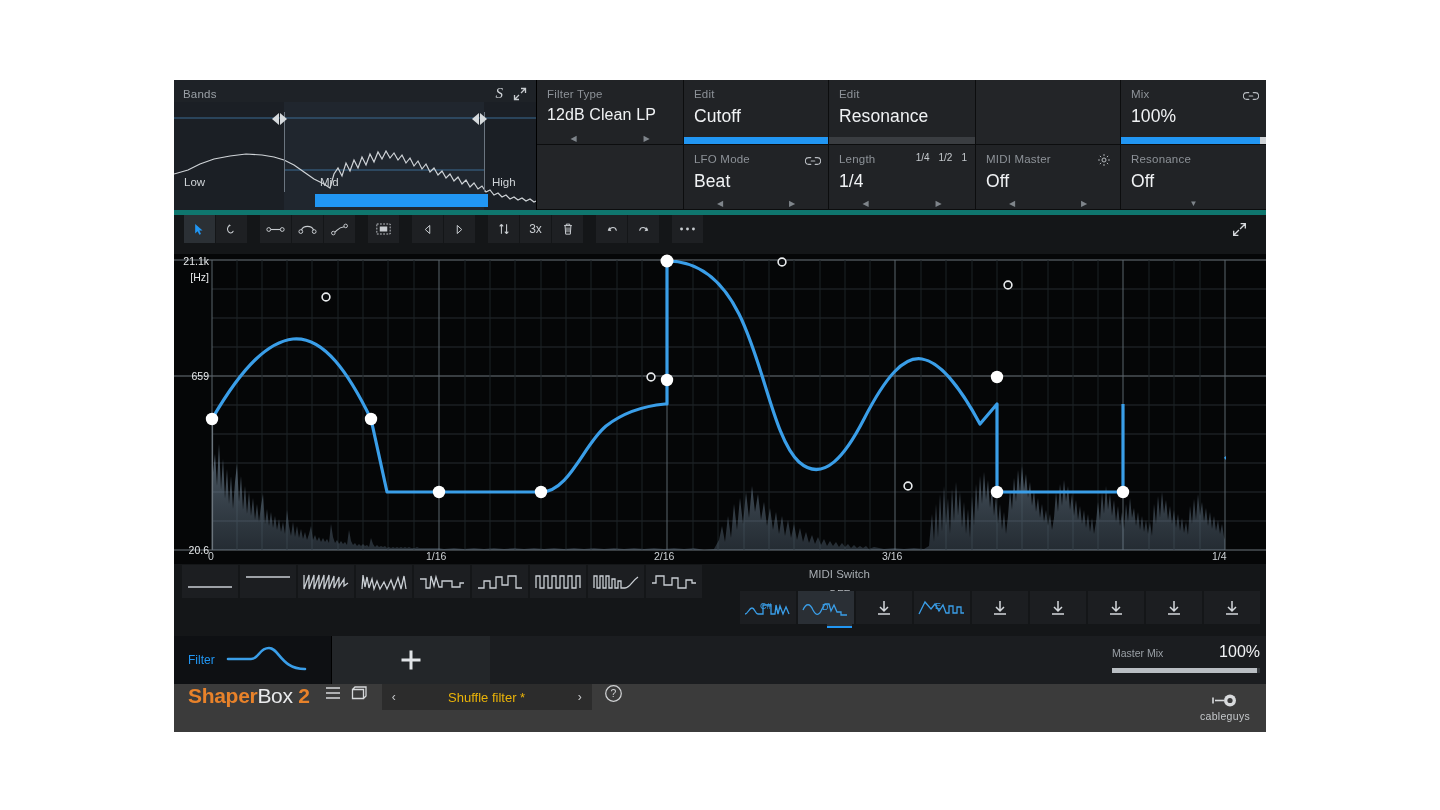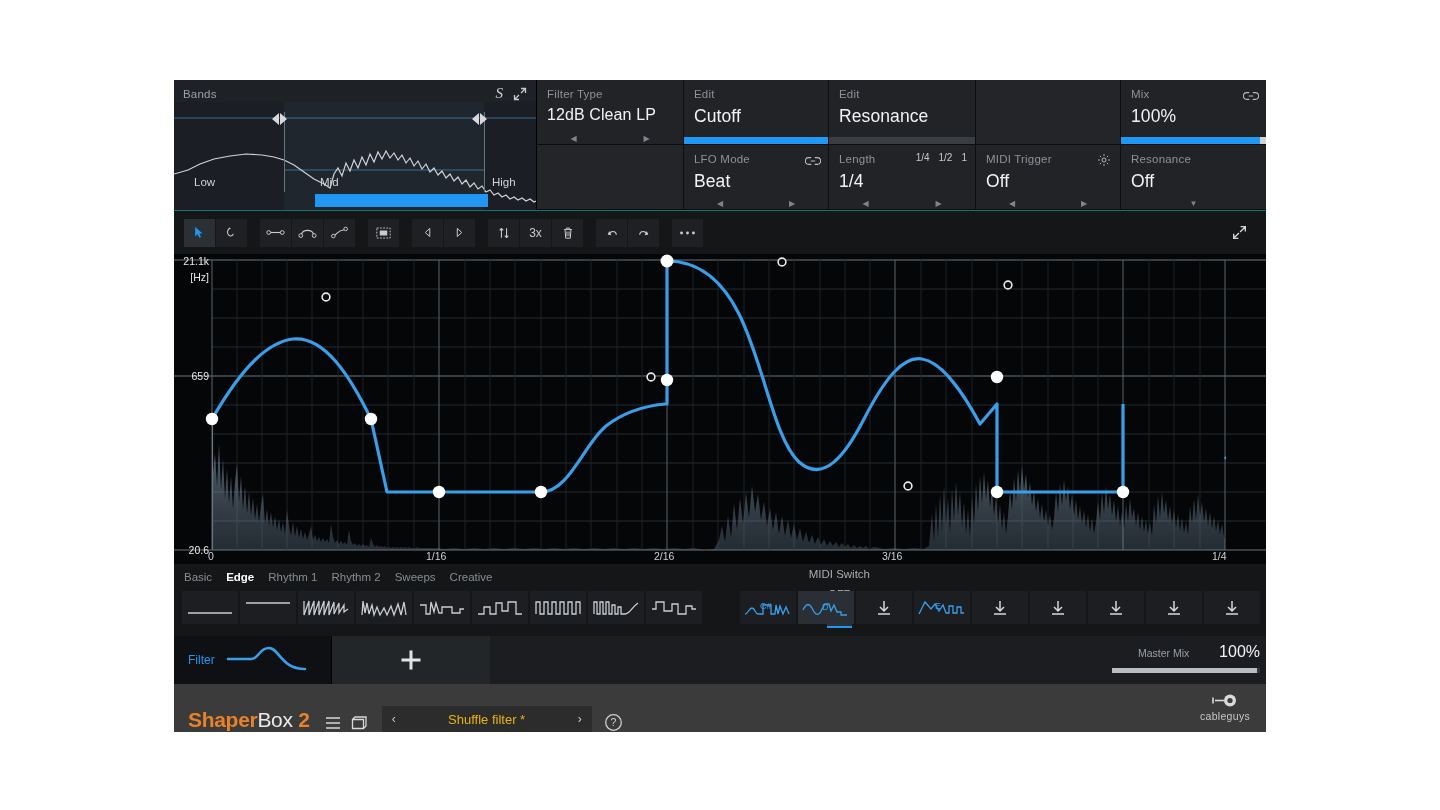--- a/index.html
+++ b/index.html
@@ -31,21 +31,21 @@
   .bands-head {
     display: flex; align-items: center; justify-content: space-between;
     padding: 5px 9px 0 9px; height: 22px;
   }
   .bands-title { font-size: 11.5px; color: #9aa0a6; letter-spacing: .2px; }
   .bands-head-icons { display: flex; align-items: center; gap: 10px; }
   .s-btn { font-size: 15px; color: #cfd3d7; font-family: "Liberation Serif", serif; font-style: italic; line-height: 1; }
   .expand-ico { width: 14px; height: 14px; color: #c8ccd0; }
   .bands-graph { position: absolute; left: 0; right: 0; top: 22px; bottom: 0; overflow: hidden; }
   .band-lbl { position: absolute; bottom: 22px; font-size: 11.5px; color: #cfd3d7; }
-  .band-lbl.low { left: 20px; }
+  .band-lbl.low { left: 10px; }
   .band-lbl.mid { left: 146px; }
   .band-lbl.high { left: 318px; }
   .band-sel-bar {
     position: absolute; left: 141px; width: 173px; bottom: 3px; height: 13px;
     background: #2196f3;
   }
   .band-divider { position: absolute; top: 10px; bottom: 18px; width: 1px; background: #6b7580; }
   .band-handle { position: absolute; top: 11px; display: flex; gap: 1px; }
   .tri { width: 0; height: 0; border-top: 6px solid transparent; border-bottom: 6px solid transparent; }
   .tri-l { border-right: 7px solid #d6dadd; }
@@ -80,22 +80,22 @@
   .cell.mix { width: 145px; border-right: none; }
   .cell.lfo { width: 145px; }
   .cell.len { width: 147px; }
   .cell.midi { width: 145px; }
   .cell.env { width: 145px; border-right: none; }
   .cell.ftblank { width: 147px; }
 
   
   .gtoolbar {
     height: 44px; background: #141618;
-    display: flex; align-items: center; padding: 0 10px;
-    border-top: 1px solid #0f766e;
+    display: flex; align-items: flex-start; padding: 0 10px;
+    border-top: 5px solid #0f766e;
   }
   .tgroup { display: flex; margin-right: 12px; }
   .tbtn {
     width: 31px; height: 28px; background: #1e2023; margin-right: 1px;
     display: flex; align-items: center; justify-content: center;
     color: #c8ccd0; font-size: 12px;
   }
   .tbtn.active { background: #2b3035; color: #2196f3; }
   .tbtn svg { display: block; }
   .spacer-flex { flex: 1; }
@@ -127,28 +127,28 @@
 
   
   .modules { height: 48px; background: #1b1d20; display: flex; align-items: stretch; position: relative; }
   .mod {
     width: 158px; background: #0e1013; display: flex; align-items: center;
     gap: 10px; padding-left: 14px; border-right: 1px solid #000;
   }
   .mod-name { font-size: 12px; color: #2196f3; }
   .mod-add { width: 158px; background: #232629; display: flex; align-items: center; justify-content: center; }
   .mastermix { position: absolute; right: 6px; top: 7px; width: 148px; }
-  .mm-row { display: flex; align-items: baseline; justify-content: space-between; margin-left: 26px; }
+  .mm-row { display: flex; align-items: baseline; justify-content: space-between; }
   .mm-lbl { font-size: 10.5px; color: #9aa0a6; }
   .mm-val { font-size: 16px; color: #f0f2f4; }
   .mm-bar { margin-top: 7px; height: 5px; background: #32363a; position: relative; }
   .mm-fill { position: absolute; left: 0; top: 0; bottom: 0; width: 98%; background: #b9bec3; }
 
   
-  .brand { height: 48px; background: #3b3b3b; display: flex; align-items: flex-end; padding: 0 14px; position: relative; }
+  .brand { height: 48px; background: #3b3b3b; display: flex; align-items: flex-start; padding: 0 14px; position: relative; }
   .logo { font-size: 21px; letter-spacing: -.3px; }
   .logo .o { color: #e8822a; font-weight: bold; }
   .logo .w { color: #e9eaec; }
   .logo .n { color: #e8822a; font-weight: bold; }
   .bicon { width: 18px; height: 18px; color: #d6d8da; margin-left: 14px; }
   .presetnav {
     margin-left: 14px; height: 26px; background: #2c2c2c; display: flex;
     align-items: center; gap: 8px; padding: 0 10px; min-width: 210px; justify-content: space-between;
   }
   .pn-arrow { font-size: 12px; color: #c8cacc; }
@@ -268,21 +268,21 @@
             <span>1/2</span>
             <span>1</span>
           </div>
           <div class="arrows">
             <span>◀</span>
             <span>▶</span>
           </div>
         </div>
 
         <div class="cell midi">
-          <div class="cell-label">MIDI Trigger</div>
+          <div class="cell-label">MIDI Master</div>
           <div class="cell-value">Off</div>
           <span class="gear-ico">
             <svg viewBox="0 0 16 16" width="14" height="14">
                   <g stroke="currentColor" stroke-width="1.1" fill="none">
                     <circle cx="8" cy="8" r="2.3"></circle>
                     <path d="M8 1.3v2M8 12.7v2M1.3 8h2M12.7 8h2M3.3 3.3l1.4 1.4M11.3 11.3l1.4 1.4M12.7 3.3l-1.4 1.4M4.7 11.3l-1.4 1.4"></path>
                   </g>
                 </svg>
           </span>
           <div class="arrows">
@@ -566,28 +566,20 @@
     </div>
 
     <span class="xlab" style="left:34px">0</span>
     <span class="xlab" style="left:252px">1/16</span>
     <span class="xlab" style="left:480px">2/16</span>
     <span class="xlab" style="left:708px">3/16</span>
     <span class="xlab" style="left:1038px">1/4</span>
   </div>
 
   <div class="presets">
-    <div class="ptabs">
-      <span class="ptab">Basic</span>
-      <span class="ptab active">Edge</span>
-      <span class="ptab">Rhythm 1</span>
-      <span class="ptab">Rhythm 2</span>
-      <span class="ptab">Sweeps</span>
-      <span class="ptab">Creative</span>
-    </div>
 
     <div class="midiswitch">
       <span class="ms-label">MIDI Switch</span>
       <span class="ms-opt">OFF</span>
       <span class="ms-opt on">ON</span>
       <span class="gear2">
         <svg viewBox="0 0 16 16" width="13" height="13">
               <g stroke="currentColor" stroke-width="1.2" fill="none">
                 <circle cx="8" cy="8" r="2.4"></circle>
                 <path d="M8 1.2v2.1M8 12.7v2.1M1.2 8h2.1M12.7 8h2.1M3.2 3.2l1.5 1.5M11.3 11.3l1.5 1.5M12.8 3.2l-1.5 1.5M4.7 11.3l-1.5 1.5"></path>

